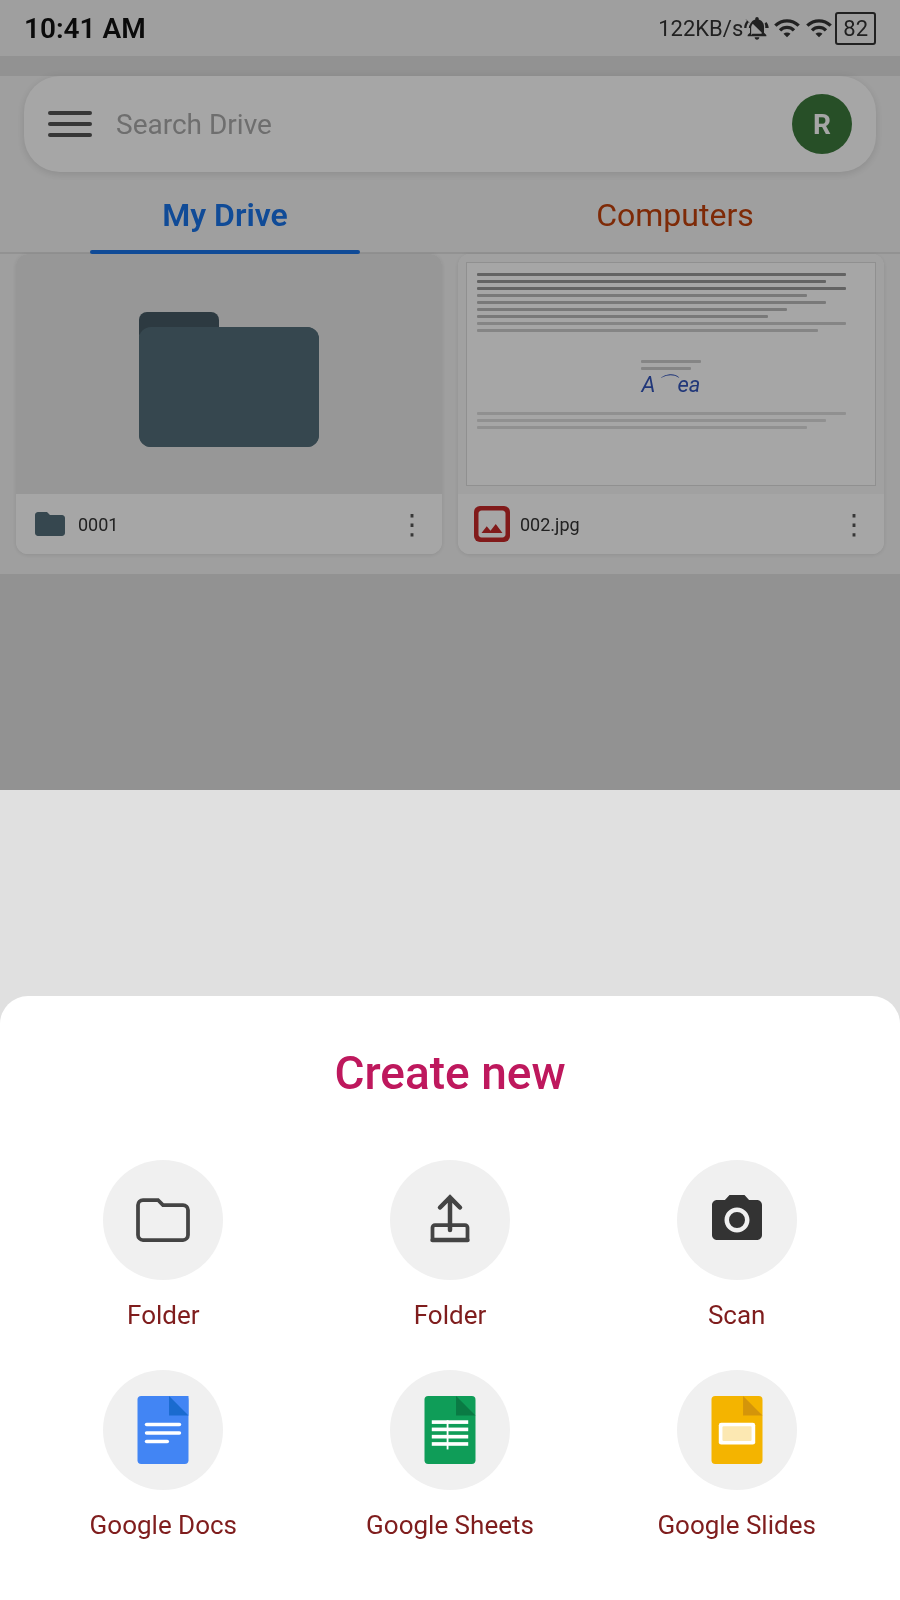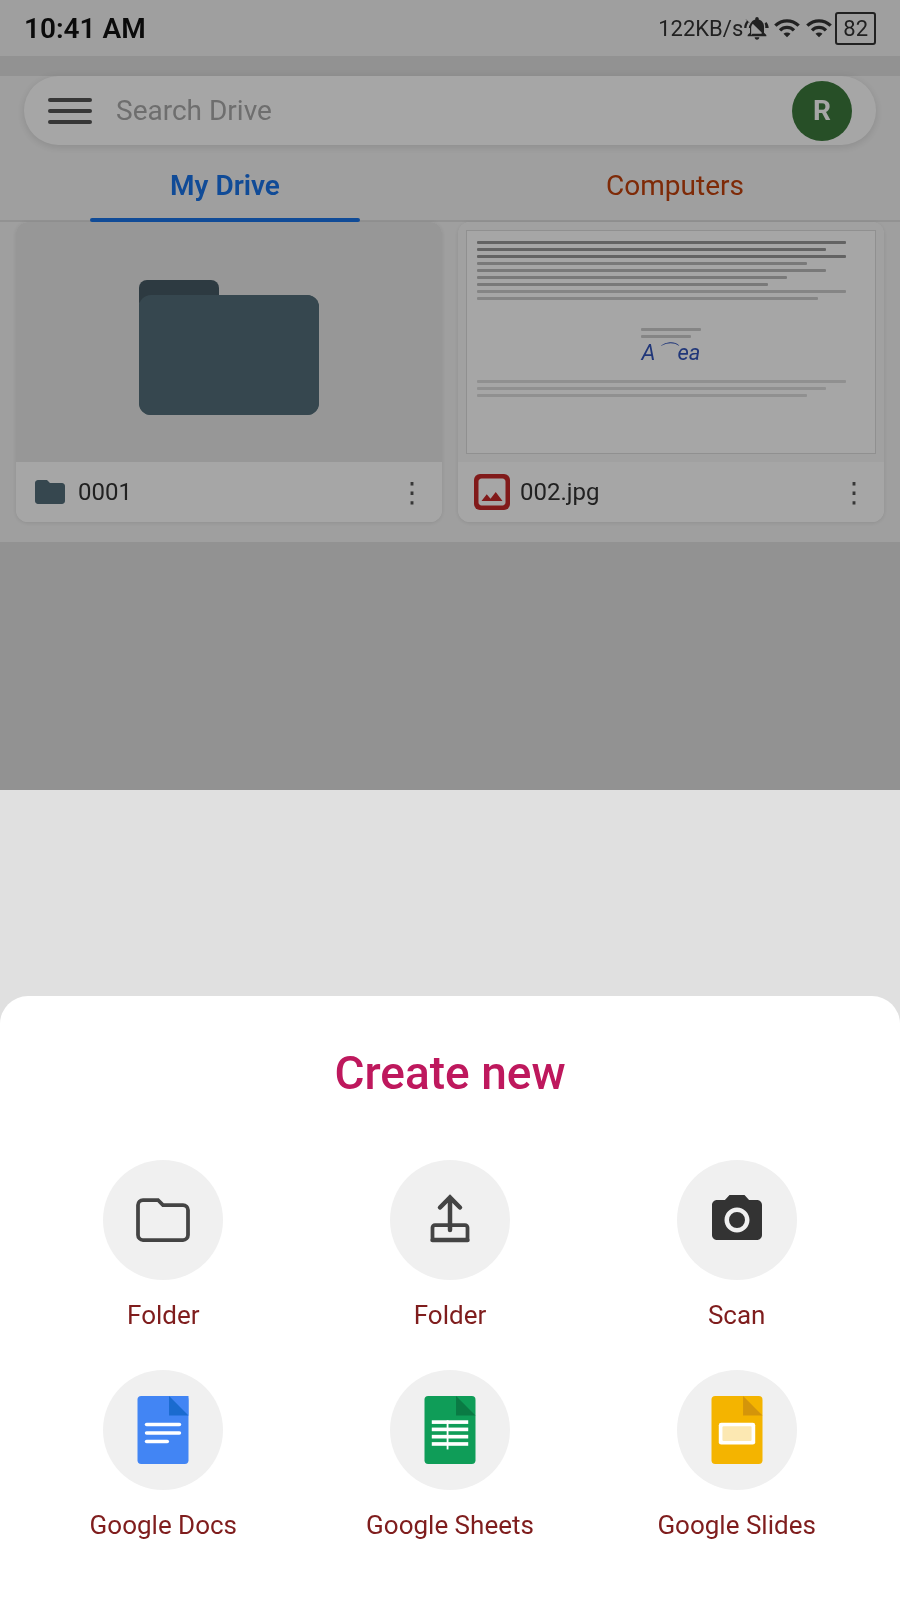--- a/index.html
+++ b/index.html
@@ -40,21 +40,21 @@
     .drive-bg {
       background: #f5f5f5;
       position: relative;
     }
 
     
     .search-bar {
       margin: 20px 24px 0;
       background: white;
       border-radius: 36px;
-      height: 69px;
+      height: 96px;
       display: flex;
       align-items: center;
       padding: 12px 24px;
       box-shadow: 0 2px 8px rgba(0,0,0,0.12);
     }
     .hamburger-icon {
       width: 44px;
       height: 44px;
       display: flex;
       flex-direction: column;
@@ -90,21 +90,21 @@
     
     .tabs {
       display: flex;
       margin-top: 24px;
       border-bottom: 2px solid #e0e0e0;
     }
     .tab {
       flex: 1;
       text-align: center;
       padding-bottom: 18px;
-      font-size: 28px;
+      font-size: 32px;
       cursor: pointer;
       position: relative;
     }
     .tab.active {
       color: #1a73e8;
       font-weight: 600;
     }
     .tab.active::after {
       content: '';
       position: absolute;
@@ -169,21 +169,21 @@
       justify-content: space-between;
       padding: 12px 16px;
       background: white;
     }
     .file-name-row {
       display: flex;
       align-items: center;
       gap: 10px;
     }
     .file-name {
-      font-size: 24px;
+      font-size: 18px;
       color: #333;
     }
     .more-icon {
       font-size: 28px;
       color: #555;
       cursor: pointer;
     }
 
     
     .overlay {

